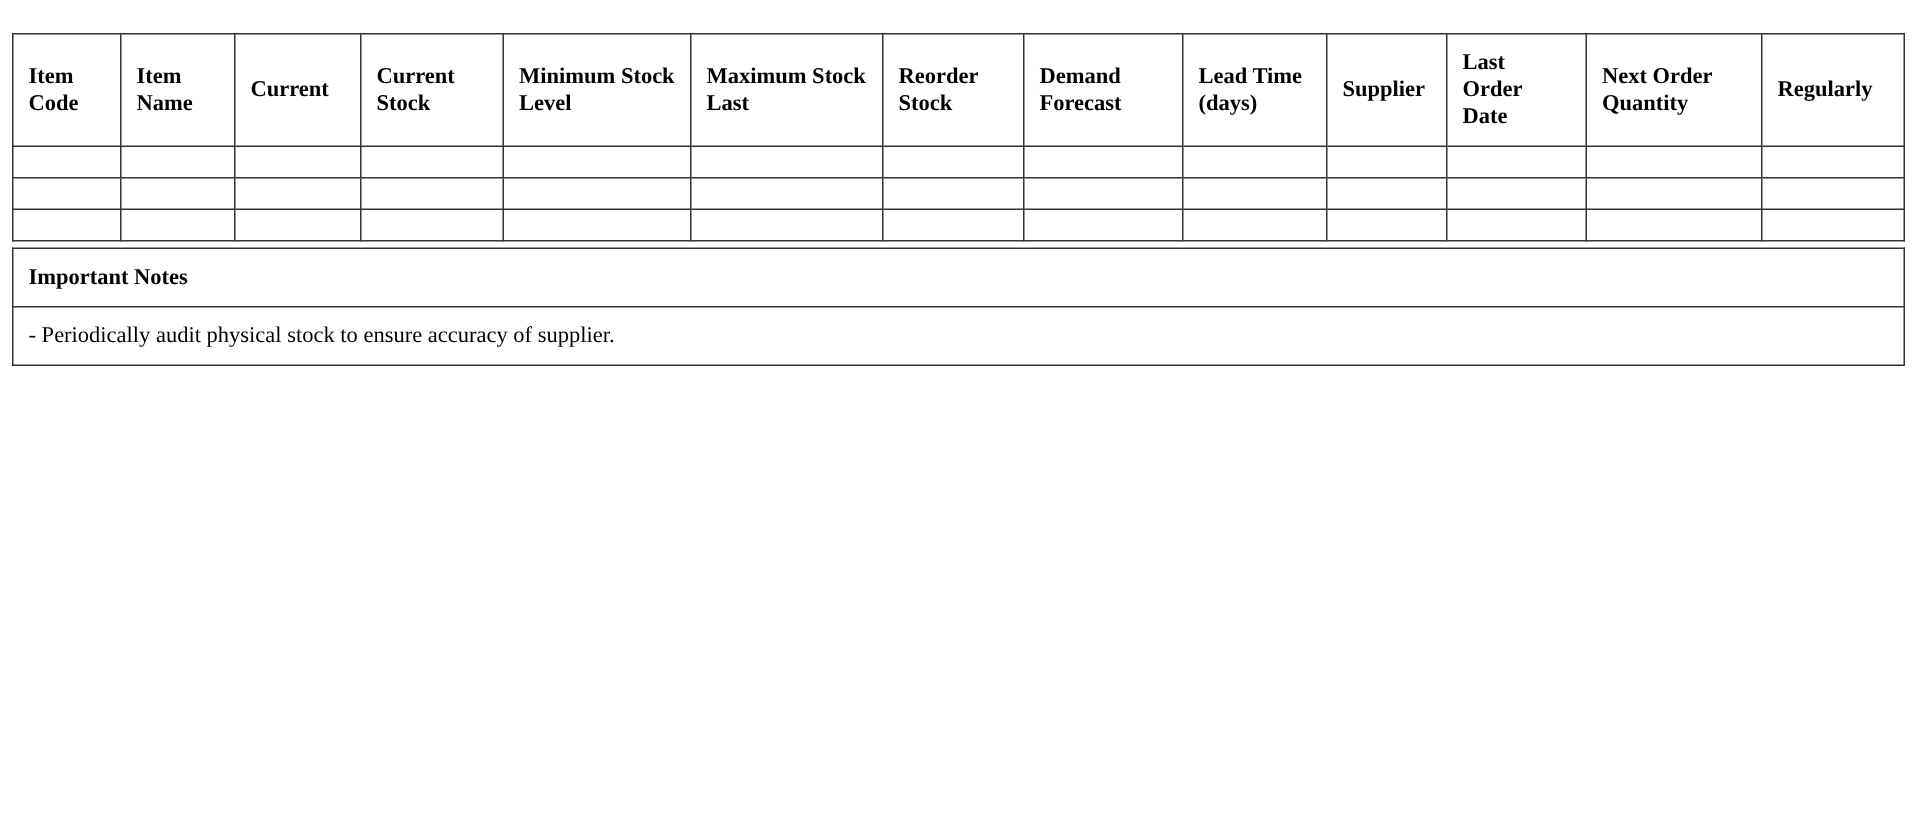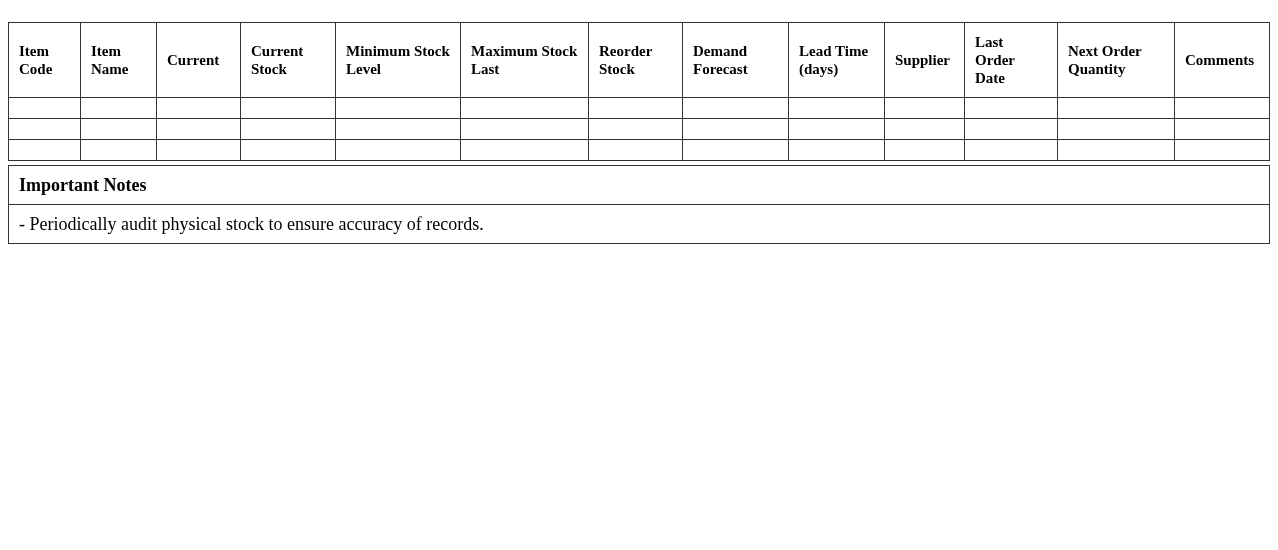--- a/index.html
+++ b/index.html
@@ -39,21 +39,21 @@
     }
     #inventory-table td {
       height: 20px;
     }
     #notes-table {
       top: 165px;
       width: 1262px;
     }
     #notes-table td {
       height: 38px;
-      font-size: 18px;
+      font-size: 15px;
       line-height: 18px;
     }
     #notes-table .notes-title {
       font-weight: bold;
     }
   </style>
 </head>
 <body>
 
 <table id="inventory-table">
@@ -79,21 +79,21 @@
       <th>Current</th>
       <th>Current Stock</th>
       <th>Minimum Stock Level</th>
       <th>Maximum Stock Last</th>
       <th>Reorder Stock</th>
       <th>Demand Forecast</th>
       <th>Lead Time (days)</th>
       <th>Supplier</th>
       <th>Last Order Date</th>
       <th>Next Order Quantity</th>
-      <th>Comments</th>
+      <th>Regularly</th>
     </tr>
   </thead>
   <tbody>
     <tr>
       <td></td>
       <td></td>
       <td></td>
       <td></td>
       <td></td>
       <td></td>
@@ -137,16 +137,16 @@
     </tr>
   </tbody>
 </table>
 
 <table id="notes-table">
   <tbody>
     <tr>
       <td class="notes-title">Important Notes</td>
     </tr>
     <tr>
-      <td>- Periodically audit physical stock to ensure accuracy of records.</td>
+      <td>- Periodically audit physical stock to ensure accuracy of supplier.</td>
     </tr>
   </tbody>
 </table>
 
 </body></html>

